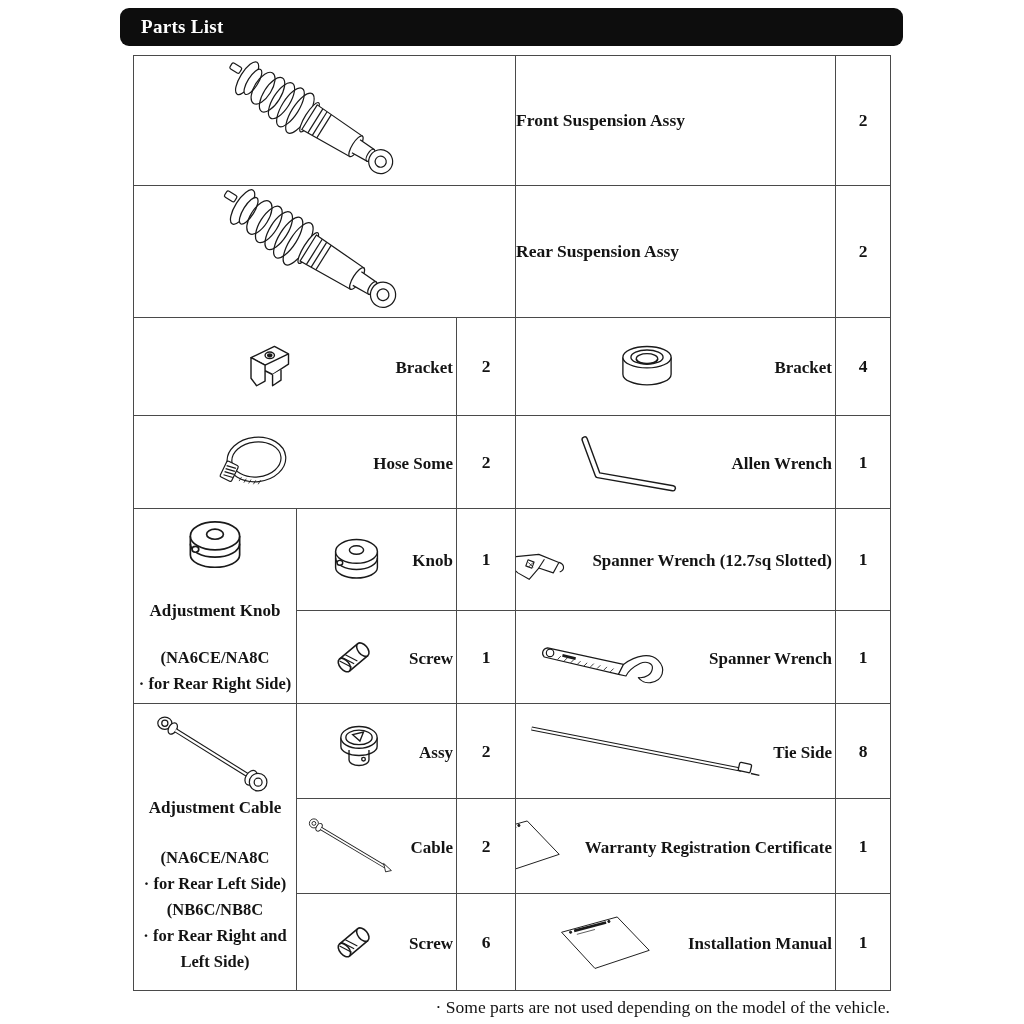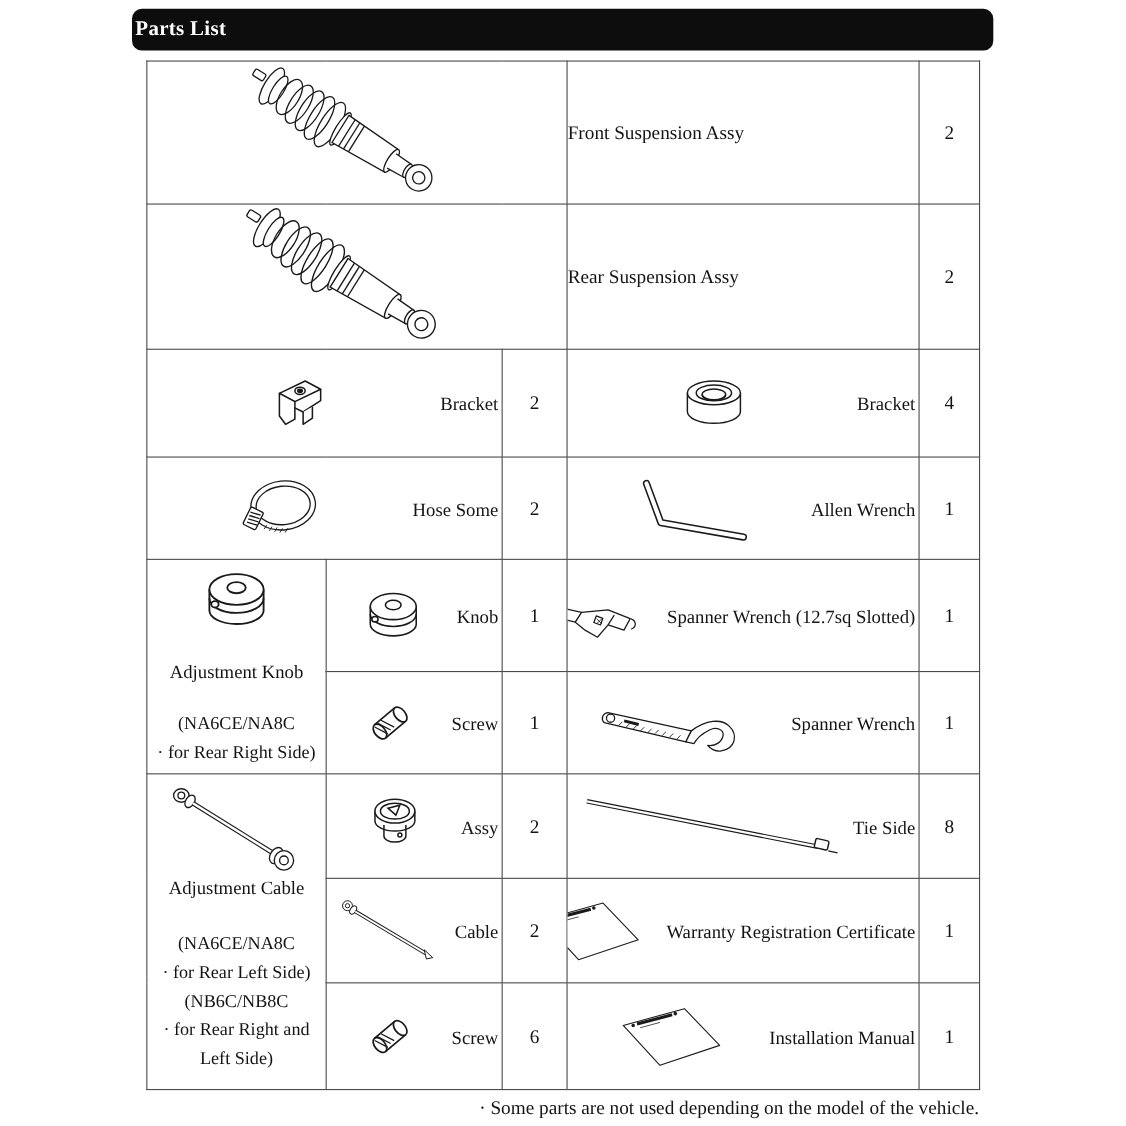--- a/index.html
+++ b/index.html
@@ -2,27 +2,27 @@
 <html><head>
 <meta charset="utf-8">
 <style>
   html,body{margin:0;padding:0;background:#ffffff;}
   #page{position:relative;width:1024px;height:1024px;background:#ffffff;
         font-family:"Liberation Serif","DejaVu Serif",serif;color:#141414;}
 
   
   .hdr-bar{position:absolute;left:120px;top:8px;width:783px;height:38px;
            background:#0d0d0d;border-radius:9px;display:flex;align-items:center;
-           padding-left:3px;box-sizing:border-box;}
+           padding-left:21px;box-sizing:border-box;}
   .hdr-bar .title{color:#ffffff;font-size:19px;font-weight:bold;letter-spacing:.3px;}
 
   
   table.parts{position:absolute;left:133px;top:55px;border-collapse:collapse;
               table-layout:fixed;width:757px;}
-  table.parts{border:1.6px solid #2e2e2e;}
+  table.parts{border:1.6px solid #2e2e2e;font-weight:bold;}
   table.parts td{border:1px solid #4a4a4a;padding:0;overflow:hidden;}
 
   tr.r1{height:130px;} tr.r2{height:132px;} tr.r3{height:98px;}
   tr.r4{height:93px;}  tr.r5{height:102px;} tr.r6{height:93px;}
   tr.r7{height:95px;}  tr.r8{height:95px;}  tr.r9{height:97px;}
 
   td.imgcell{text-align:center;vertical-align:middle;}
   td.desc{vertical-align:middle;padding-left:18px;font-size:17.5px;}
   td.qty{text-align:center;vertical-align:middle;font-size:17.5px;}
 

